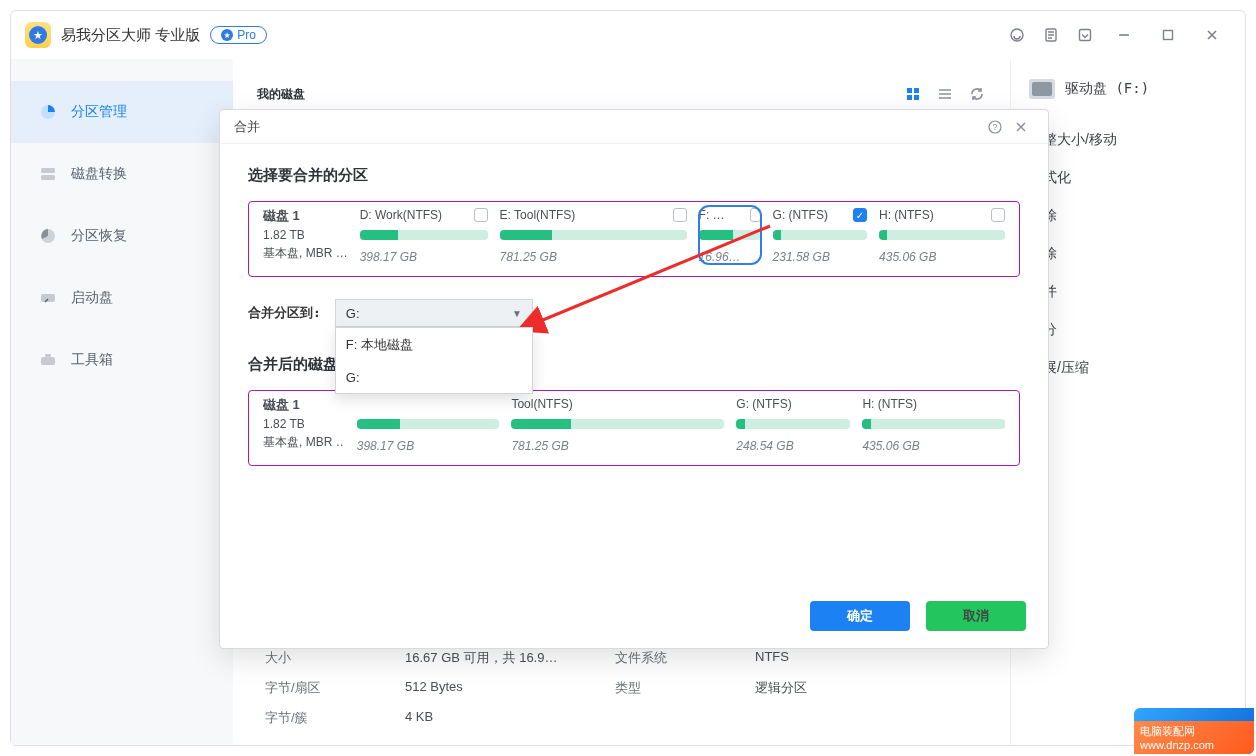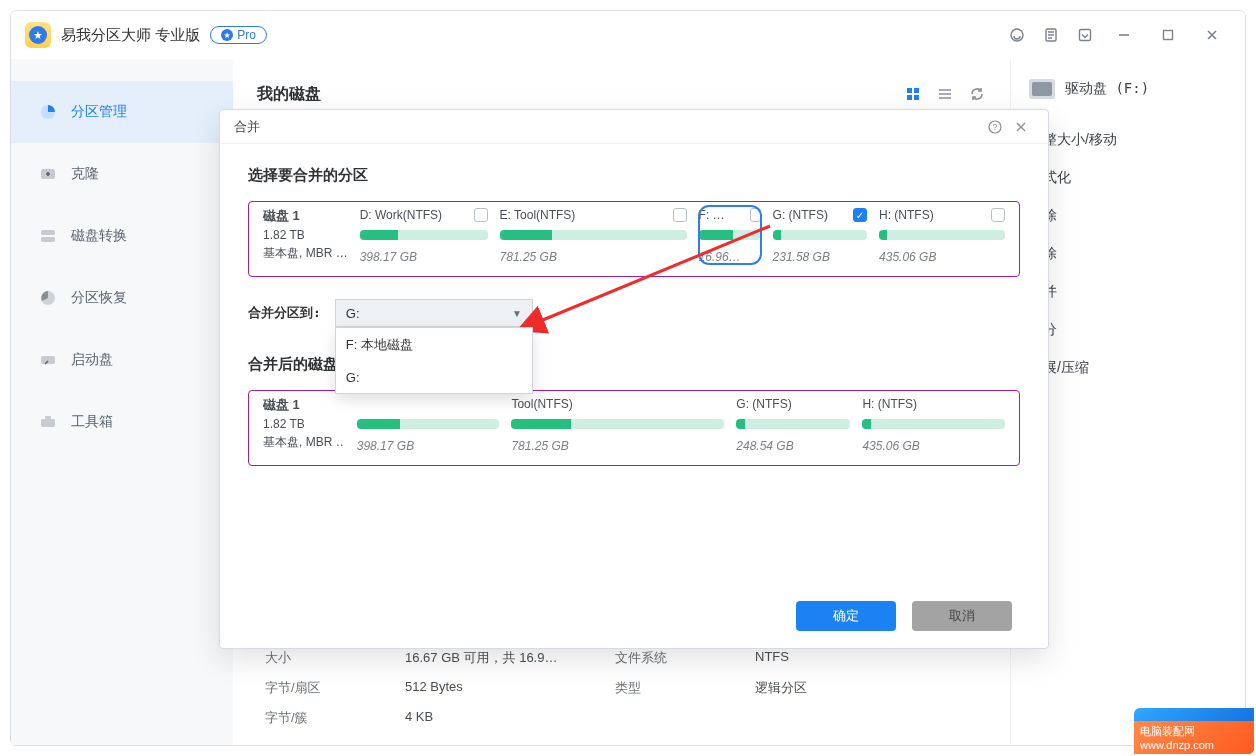--- a/index.html
+++ b/index.html
@@ -15,21 +15,21 @@
 .tb-icon { width:28px; height:28px; display:flex; align-items:center; justify-content:center; color:#7b828a; font-size:15px; margin-left:6px; cursor:pointer; }
 .win-btn { width:38px; height:28px; display:flex; align-items:center; justify-content:center; color:#7b828a; margin-left:6px; }
 .body { flex:1; display:flex; min-height:0; }
 .sidebar { width:222px; background:#f6f8fa; padding-top:22px; }
 .side-item { height:62px; display:flex; align-items:center; padding-left:28px; color:#5a636d; font-size:14px; gap:14px; cursor:pointer; }
 .side-item.active { background:#e4effb; color:#1c82f3; }
 .side-ico { width:18px; height:18px; display:flex; align-items:center; justify-content:center; }
 .main { flex:1; display:flex; min-height:0; }
 .center { flex:1; padding:16px 20px 0 24px; border-right:1px solid #eef0f2; display:flex; flex-direction:column; min-width:0; }
 .center-header { display:flex; align-items:center; height:38px; }
-.center-title { font-size:16px; font-weight:600; color:#2f3338; }
+.center-title { font-size:12px; font-weight:600; color:#2f3338; }
 .ch-spacer { flex:1; }
 .view-ico { width:26px; height:26px; display:flex; align-items:center; justify-content:center; color:#8a9099; margin-left:6px; }
 .view-ico.active { color:#1c82f3; }
 .bottom-info { margin-top:auto; padding:6px 0 18px 8px; display:grid; grid-template-columns:140px 210px 140px 200px; row-gap:12px; font-size:13px; font-family:"SimSun","NSimSun",monospace; color:#4a4f55; }
 .bottom-info .lbl { color:#6b7178; }
 .rightpanel { width:234px; padding:20px 18px; font-size:14px; color:#3a3f45; }
 .rp-head { display:flex; align-items:center; gap:10px; margin-bottom:22px; }
 .rp-disk { width:26px; height:20px; background:#d6dbe1; border-radius:3px; position:relative; }
 .rp-disk::after { content:""; position:absolute; left:3px; top:3px; right:3px; bottom:3px; border-radius:2px; background:#8e97a2; }
 .rp-item { padding:10px 0; color:#3a3f45; cursor:pointer; }
@@ -53,24 +53,24 @@
 .chk { width:14px; height:14px; border:1px solid #b8bfc7; border-radius:3px; margin-left:auto; display:flex; align-items:center; justify-content:center; color:#fff; font-size:10px; }
 .chk.on { background:#1c82f3; border-color:#1c82f3; }
 .part.selected { outline:2px solid #2f7ef0; outline-offset:-1px; border-radius:10px; }
 .row-field { display:flex; align-items:center; gap:14px; margin-top:22px; }
 .row-field .lbl { font-family:"SimSun","NSimSun",monospace; font-size:13px; font-weight:600; }
 .dd { position:relative; width:198px; }
 .dd-sel { height:28px; border:1px solid #cfd5db; background:#eef1f4; display:flex; align-items:center; padding:0 10px; font-family:"SimSun","NSimSun",monospace; font-size:13px; color:#333; cursor:pointer; }
 .dd-sel .caret { margin-left:auto; color:#6b7178; font-size:10px; }
 .dd-list { position:absolute; left:0; right:0; top:28px; border:1px solid #cfd5db; background:#fff; box-shadow:0 6px 14px rgba(0,0,0,.12); z-index:5; font-family:"SimSun","NSimSun",monospace; font-size:13px; }
 .dd-list .opt { padding:8px 10px; cursor:pointer; }
-.m-buttons { height:64px; display:flex; align-items:center; justify-content:flex-end; gap:16px; padding:0 36px; }
+.m-buttons { height:64px; display:flex; align-items:center; justify-content:flex-end; gap:16px; padding:0 22px;font-weight:bold; }
 .btn { width:100px; height:30px; border-radius:4px; font-size:13px; display:flex; align-items:center; justify-content:center; cursor:pointer; }
 .btn.primary { background:#1c82f3; color:#fff; }
-.btn.secondary { background:#a3a3a3; color:#444; }
+.btn.secondary { background:#22c55e; color:#444; }
 
 .arrow { position:absolute; pointer-events:none; left:0; top:0; }
 
 .wm { position:absolute; right:2px; bottom:2px; pointer-events:none; }
 .wm1 { width:120px; height:46px; background:linear-gradient(135deg,#2fa7ff,#1066d6); border-radius:6px 0 6px 0; display:flex; align-items:center; justify-content:center; color:#fff; font-size:12px; font-weight:600; letter-spacing:1px; }
 .wm2 { position:absolute; right:0; bottom:0; background:linear-gradient(135deg,#ff8a4a,#ff5a1f); color:#fff; font-size:11px; padding:3px 6px; border-radius:0 0 6px 0; }
 
 svg { display:block; }
 .mono { font-family:"SimSun","NSimSun",monospace; }
 </style>
@@ -130,29 +130,20 @@
 
     <div class="sidebar">
       <div class="side-item active">
         <span class="side-ico">
             <svg width="18" height="18" viewBox="0 0 18 18">
               <circle cx="9" cy="9" r="7" fill="currentColor" opacity="0.15"></circle>
               <path d="M9 2a7 7 0 017 7H9z" fill="currentColor"></path>
             </svg>
           </span>
         <span>分区管理</span>
-      </div>
-      <div class="side-item">
-        <span class="side-ico">
-            <svg width="18" height="18" viewBox="0 0 18 18">
-              <rect x="2" y="4" width="14" height="10" rx="2" fill="currentColor" opacity=".3"></rect>
-              <path d="M9 7v4M7 9h4" stroke="#5a636d" stroke-width="1.6"></path>
-            </svg>
-          </span>
-        <span>克隆</span>
       </div>
       <div class="side-item">
         <span class="side-ico">
             <svg width="18" height="18" viewBox="0 0 18 18">
               <rect x="2" y="3" width="14" height="5" rx="1.5" fill="currentColor" opacity=".3"></rect>
               <rect x="2" y="10" width="14" height="5" rx="1.5" fill="currentColor" opacity=".3"></rect>
             </svg>
           </span>
         <span>磁盘转换</span>
       </div>

